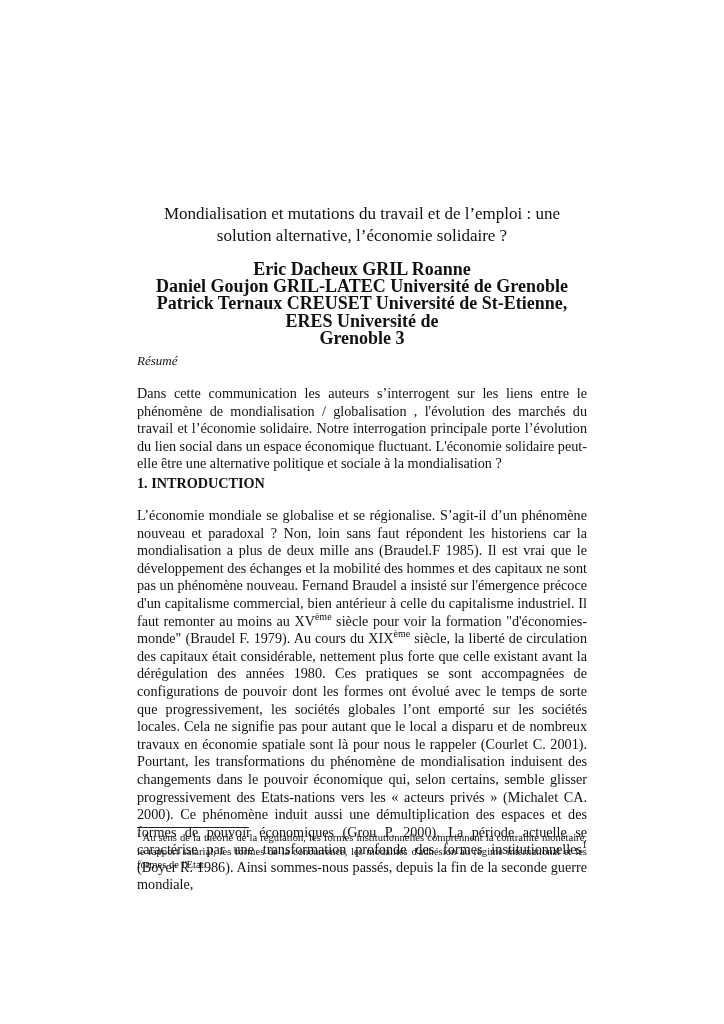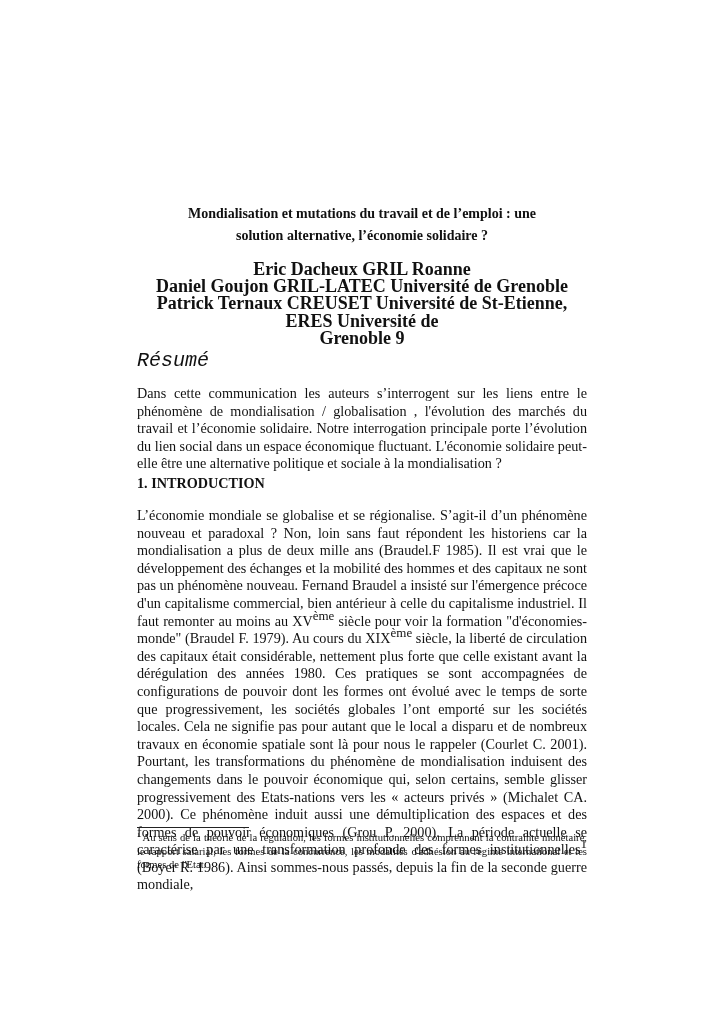--- a/index.html
+++ b/index.html
@@ -1,48 +1,48 @@
 <!DOCTYPE html>
 <html><head>
 <meta charset="utf-8">
 <style>
   html, body { margin: 0; padding: 0; background: #ffffff; }
   body { width: 724px; height: 1024px; position: relative; overflow: hidden;
          font-family: "Liberation Serif", serif; color: #111; }
   .page { position: absolute; left: 137px; top: 0; width: 450px; }
   .title { position: absolute; top: 203px; left: 0; width: 450px; text-align: center;
-           font-weight: bold; font-size: 14px; line-height: 22px; }
+           font-weight: normal; font-size: 17px; line-height: 22px; }
   .authors { position: absolute; top: 261px; left: 0; width: 450px; text-align: center;
              font-weight: bold; font-size: 18px; line-height: 17.2px; }
   .authors div { margin: 0; }
-  .resume-label { position: absolute; top: 352px; left: 0; font-style: italic; font-size: 20px; line-height: 17.6px; font-family: Liberation Mono, monospace; }
+  .resume-label { position: absolute; top: 352px; left: 0; font-style: italic; font-size: 13px; line-height: 17.6px; }
   .para { position: absolute; left: 0; width: 450px; text-align: justify; font-size: 14.2px; line-height: 17.6px; }
   .abstract { top: 385px; }
   .section-h { position: absolute; top: 475px; left: 0; font-weight: bold; font-size: 14.2px; line-height: 17.6px; text-align: center; }
   .intro { top: 507px; }
-  sup { font-size: 13px; vertical-align: 6px; line-height: 0; }
+  sup { font-size: 10px; vertical-align: 6px; line-height: 0; }
   .fn-rule { position: absolute; top: 827px; left: 0; width: 112px; height: 0; border-top: 1px solid #222; }
   .footnote { position: absolute; top: 831px; left: 0; width: 450px; text-align: justify;
               font-size: 10.6px; line-height: 13.6px; }
   .footnote sup { font-size: 6px; vertical-align: 4px; }
 </style>
 </head>
 <body>
 
 <div class="page">
   <div class="title">
     <div>Mondialisation et mutations du travail et de l’emploi : une</div>
     <div>solution alternative, l’économie solidaire ?</div>
   </div>
 
   <div class="authors">
     <div>Eric Dacheux GRIL Roanne</div>
     <div>Daniel Goujon GRIL-LATEC Université de Grenoble</div>
     <div>Patrick Ternaux CREUSET Université de St-Etienne, ERES Université de</div>
-    <div>Grenoble 9</div>
+    <div>Grenoble 3</div>
   </div>
 
   <div class="resume-label">Résumé</div>
 
   <div class="para abstract">Dans cette communication les auteurs s’interrogent sur les liens entre le phénomène de mondialisation / globalisation , l'évolution des marchés du travail et l’économie solidaire. Notre interrogation principale porte l’évolution du lien social dans un espace économique fluctuant. L'économie solidaire peut-elle être une alternative politique et sociale à la mondialisation ?</div>
 
   <div class="section-h">1. INTRODUCTION</div>
 
   <div class="para intro"><span>L’économie mondiale se globalise et se régionalise. S’agit-il d’un phénomène nouveau et paradoxal ? Non, loin sans faut répondent les historiens car la mondialisation a plus de deux mille ans (Braudel.F 1985). Il est vrai que le développement des échanges et la mobilité des hommes et des capitaux ne sont pas un phénomène nouveau. Fernand Braudel a insisté sur l'émergence précoce d'un capitalisme commercial, bien antérieur à celle du capitalisme industriel. Il faut remonter au moins au XV</span><sup>ème</sup><span> siècle pour voir la formation "d'économies-monde" (Braudel F. 1979). Au cours du XIX</span><sup>ème</sup><span> siècle, la liberté de circulation des capitaux était considérable, nettement plus forte que celle existant avant la dérégulation des années 1980. Ces pratiques se sont accompagnées de configurations de pouvoir dont les formes ont évolué avec le temps de sorte que progressivement, les sociétés globales l’ont emporté sur les sociétés locales. Cela ne signifie pas pour autant que le local a disparu et de nombreux travaux en économie spatiale sont là pour nous le rappeler (Courlet C. 2001). Pourtant, les transformations du phénomène de mondialisation induisent des changements dans le pouvoir économique qui, selon certains, semble glisser progressivement des Etats-nations vers les « acteurs privés » (Michalet CA. 2000). Ce phénomène induit aussi une démultiplication des espaces et des formes de pouvoir économiques (Grou P. 2000). La période actuelle se caractérise par une transformation profonde des formes institutionnelles</span><sup>1</sup><span> (Boyer R. 1986). Ainsi sommes-nous passés, depuis la fin de la seconde guerre mondiale,</span></div>
 

